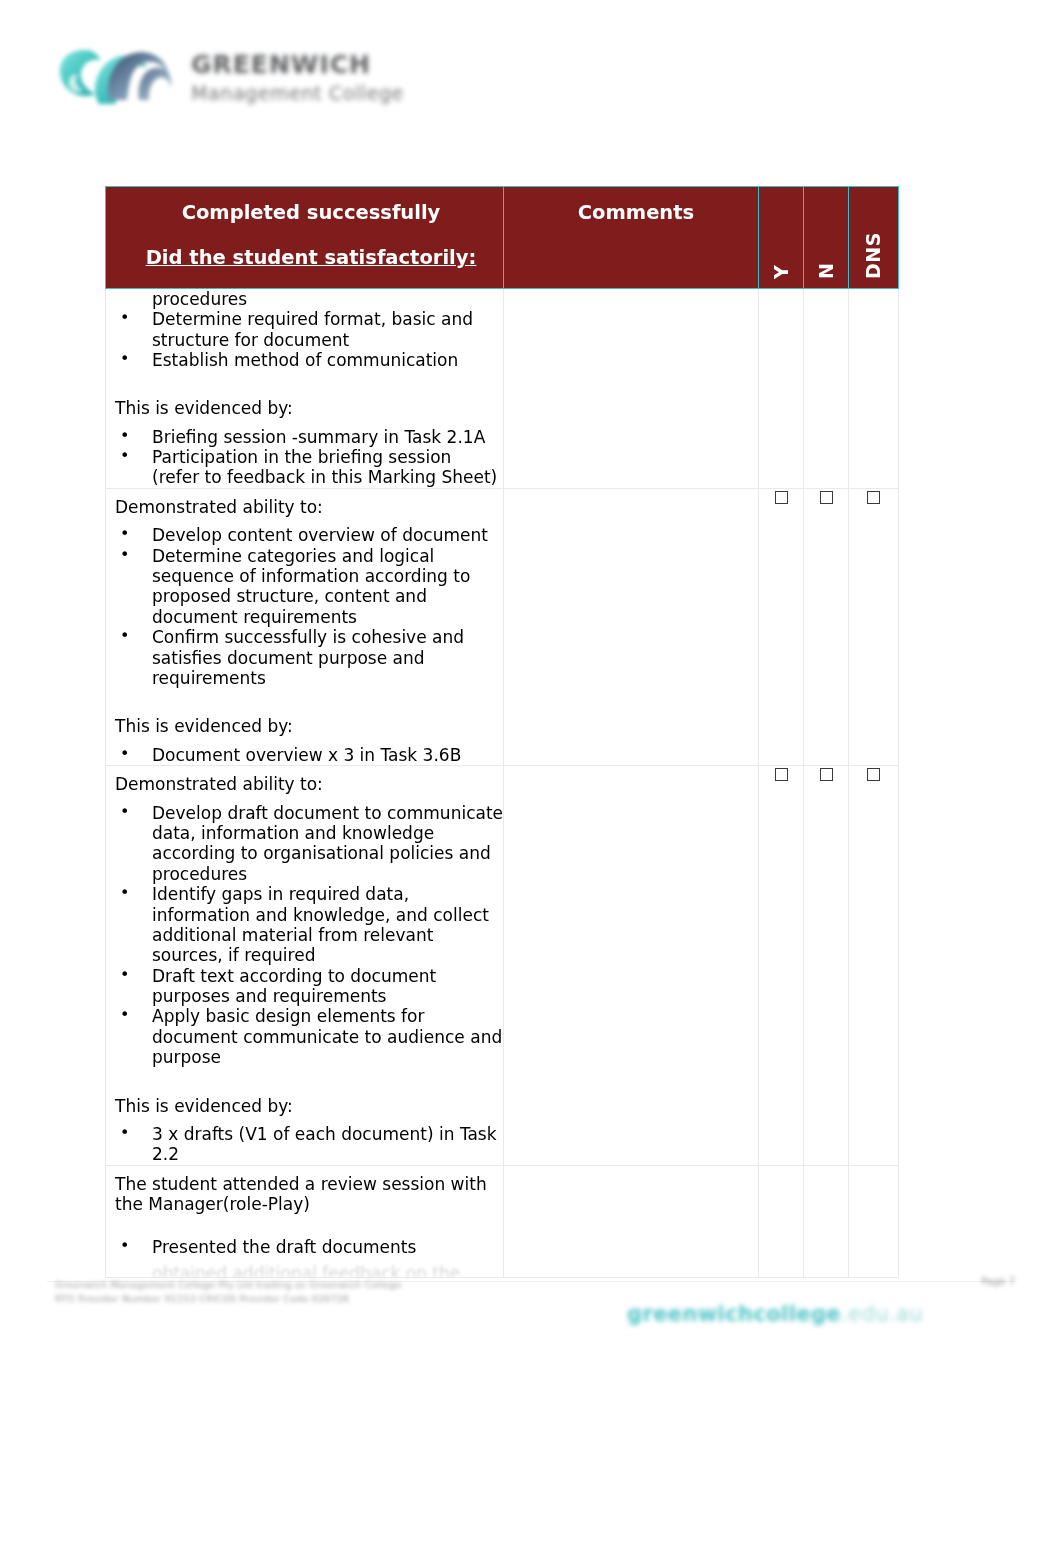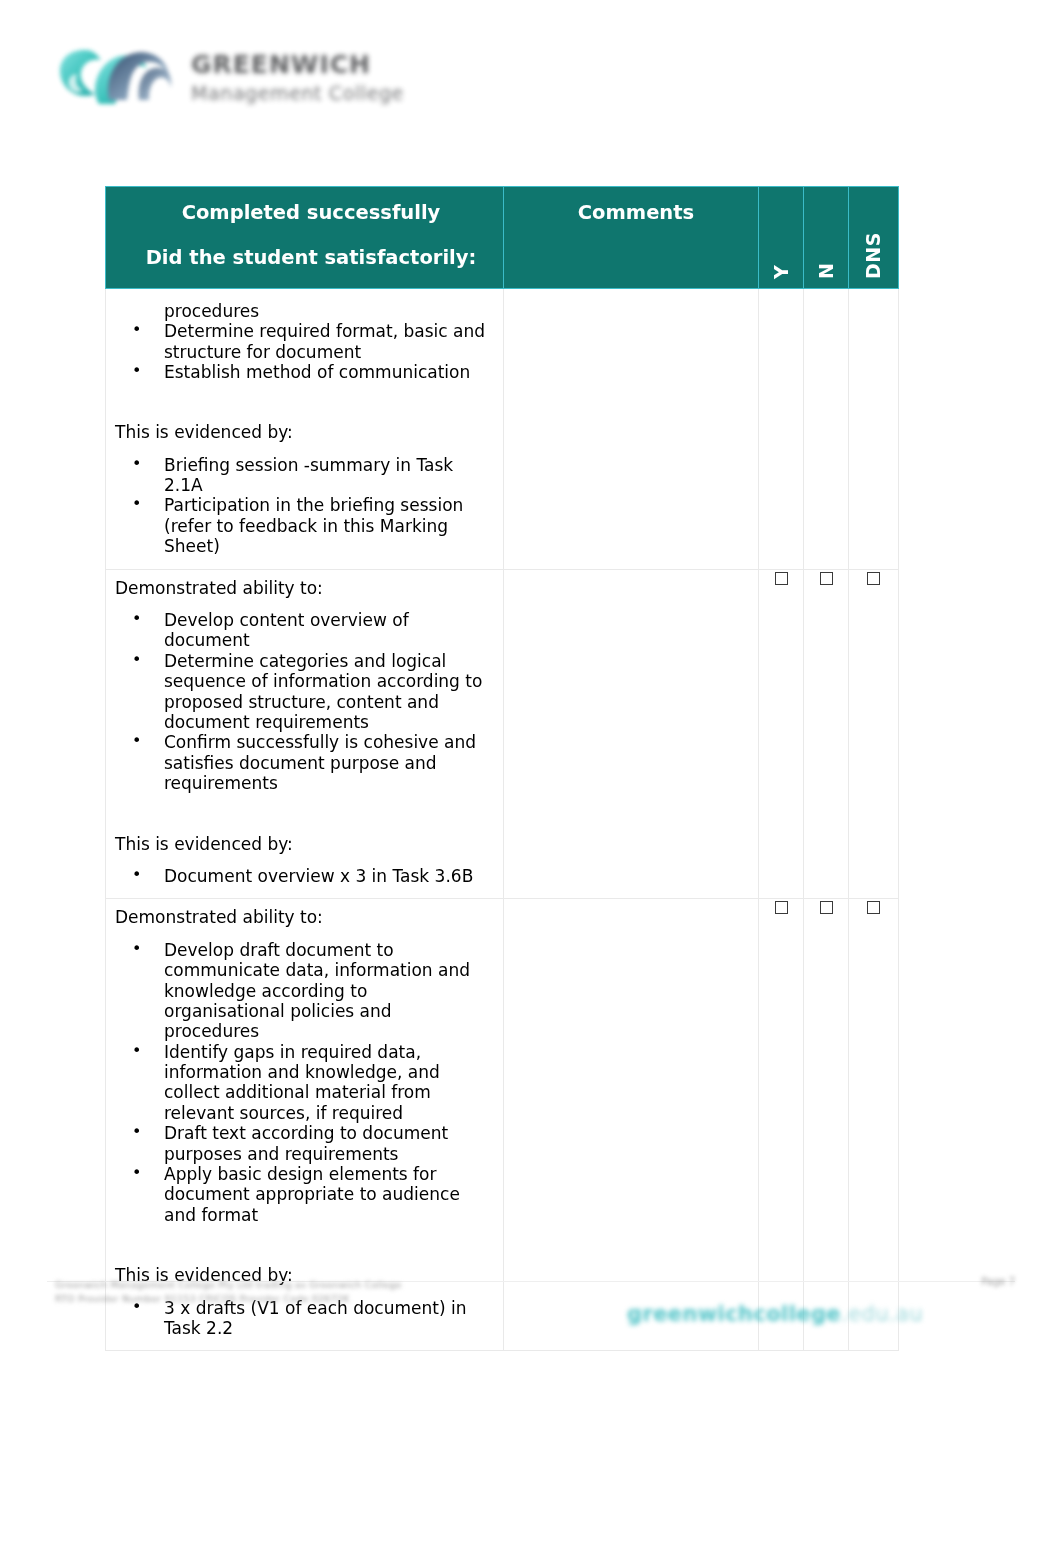--- a/index.html
+++ b/index.html
@@ -81,39 +81,39 @@
     table-layout: fixed;
   }
   .sheet-table td, .sheet-table th {
     vertical-align: top;
     padding: 0;
     border: 1px solid #e9e9e9;
   }
 
   
   .hdr-cell {
-    background: #0f766e;
+    background: #7f1d1d;
     border-color: #3bbcc8 !important;
     color: #ffffff;
     position: relative;
   }
   .hdr-criteria { width: 398px; }
   .hdr-comments { width: 255px; }
   .hdr-yn { width: 45px; }
   .hdr-dns { width: 50px; }
 
   .hdr-line {
     font-size: 19.5px;
     font-weight: 700;
     line-height: 1.25;
     padding: 0 0 0 13px;
     white-space: nowrap;
   }
   .hdr-line.one { padding-top: 14px; }
-  .hdr-line.two { padding-top: 21px; padding-bottom: 17px; }
+  .hdr-line.two { padding-top: 21px; padding-bottom: 17px; text-decoration: underline; }
 
   .hdr-comments .hdr-line.one { padding-left: 10px; }
 
   .vert-label {
     font-size: 19px;
     font-weight: 700;
     color: #ffffff;
     writing-mode: vertical-rl;
     transform: rotate(180deg);
     display: block;
@@ -147,21 +147,21 @@
 
   
   .lead {
     margin: 8px;
     padding: 0 0 0 1px;
     font-size: 17px;
     line-height: 1.2;
   }
   ul.bullets {
     list-style: none;
-    margin: 12px;
+    margin: 0;
     padding: 0;
   }
   ul.bullets > li {
     position: relative;
     padding-left: 46px;
     margin: 0 0 0 0;
     font-size: 17px;
     line-height: 1.2;
   }
   ul.bullets > li::before {
@@ -353,40 +353,55 @@
         </td>
       </tr>
 
       <tr>
         <td class="crit-cell">
           <p class="lead">Demonstrated ability to:</p>
           <ul class="bullets">
             <li>Develop draft document to communicate data, information and knowledge according to organisational policies and procedures</li>
             <li>Identify gaps in required data, information and knowledge, and collect additional material from relevant sources, if required</li>
             <li>Draft text according to document purposes and requirements</li>
-            <li>Apply basic design elements for document appropriate to audience and format</li>
+            <li>Apply basic design elements for document communicate to audience and purpose</li>
           </ul>
           <div class="gap"></div>
           <p class="lead">This is evidenced by:</p>
           <ul class="bullets">
             <li>3 x drafts (V1 of each document) in Task 2.2</li>
           </ul>
         </td>
         <td class="cmt-cell"></td>
         <td class="chk-cell">
           <span class="chk"></span>
         </td>
         <td class="chk-cell">
           <span class="chk"></span>
         </td>
         <td class="chk-cell">
           <span class="chk"></span>
         </td>
       </tr>
 
+      <tr class="row-clip">
+        <td class="crit-cell">
+          <p class="lead">The student attended a review session with the Manager(role-Play)</p>
+          <div class="gap-sm"></div>
+          <div class="gap-sm"></div>
+          <ul class="bullets">
+            <li>Presented the draft documents</li>
+          </ul>
+          <div class="clipped-line">obtained additional feedback on the</div>
+        </td>
+        <td class="cmt-cell"></td>
+        <td class="chk-cell"></td>
+        <td class="chk-cell"></td>
+        <td class="chk-cell"></td>
+      </tr>
     </tbody>
   </table>
 
   <div class="footer-rule"></div>
   <div class="footer">
     <div class="footer-left">
       <div>Greenwich Management College Pty Ltd trading as Greenwich College</div>
       <div>RTO Provider Number 91153   CRICOS Provider Code 02672K</div>
     </div>
     <div class="footer-page">Page 7</div>

